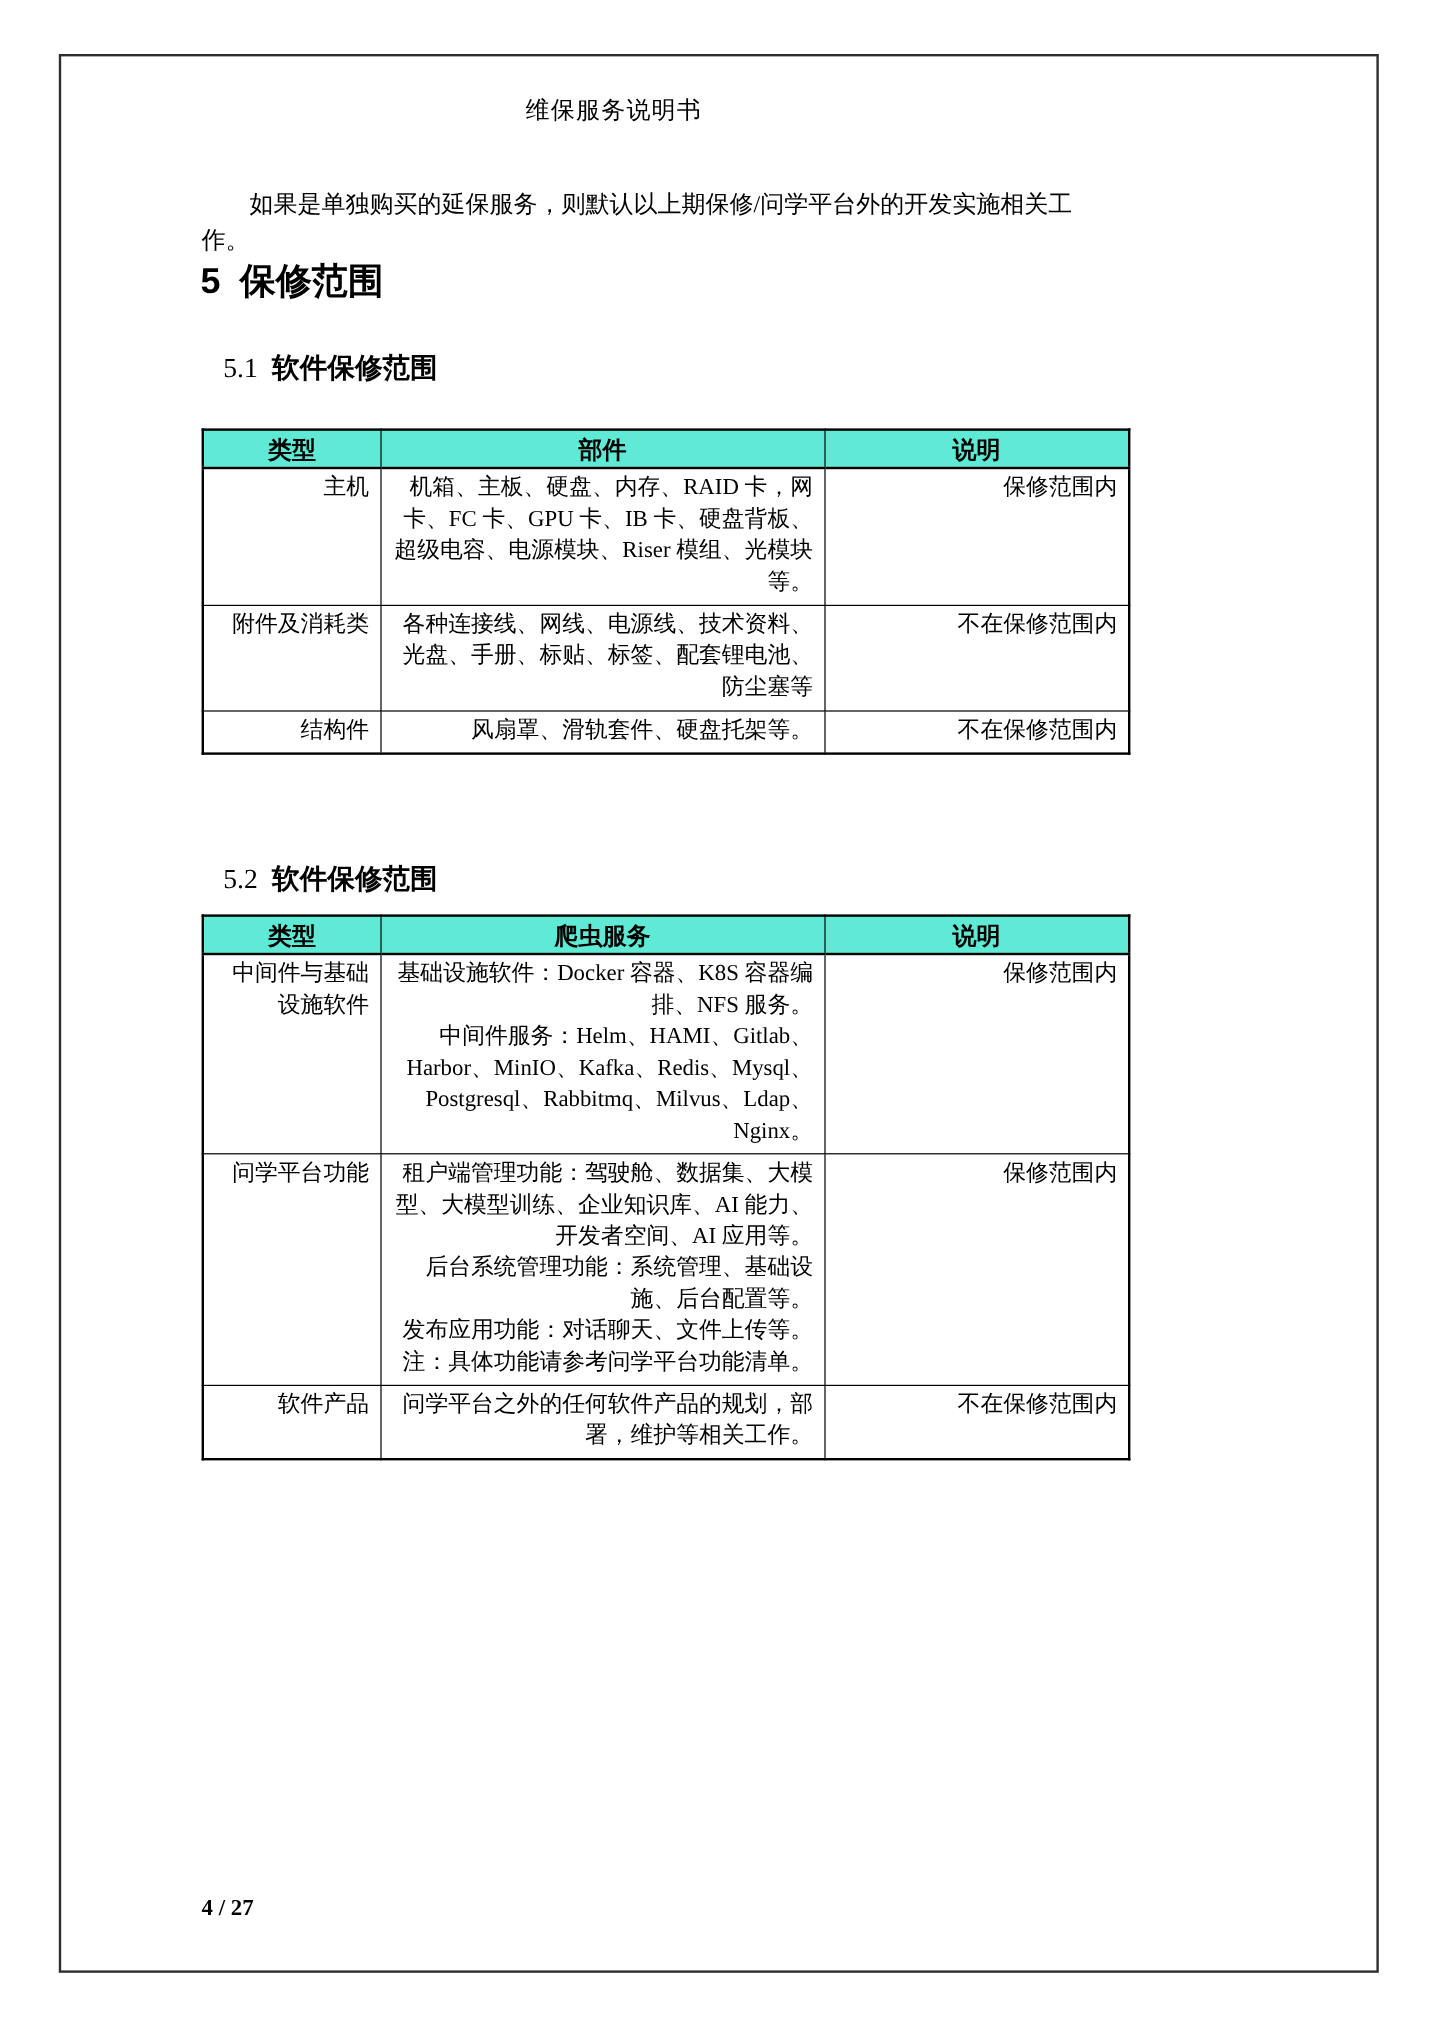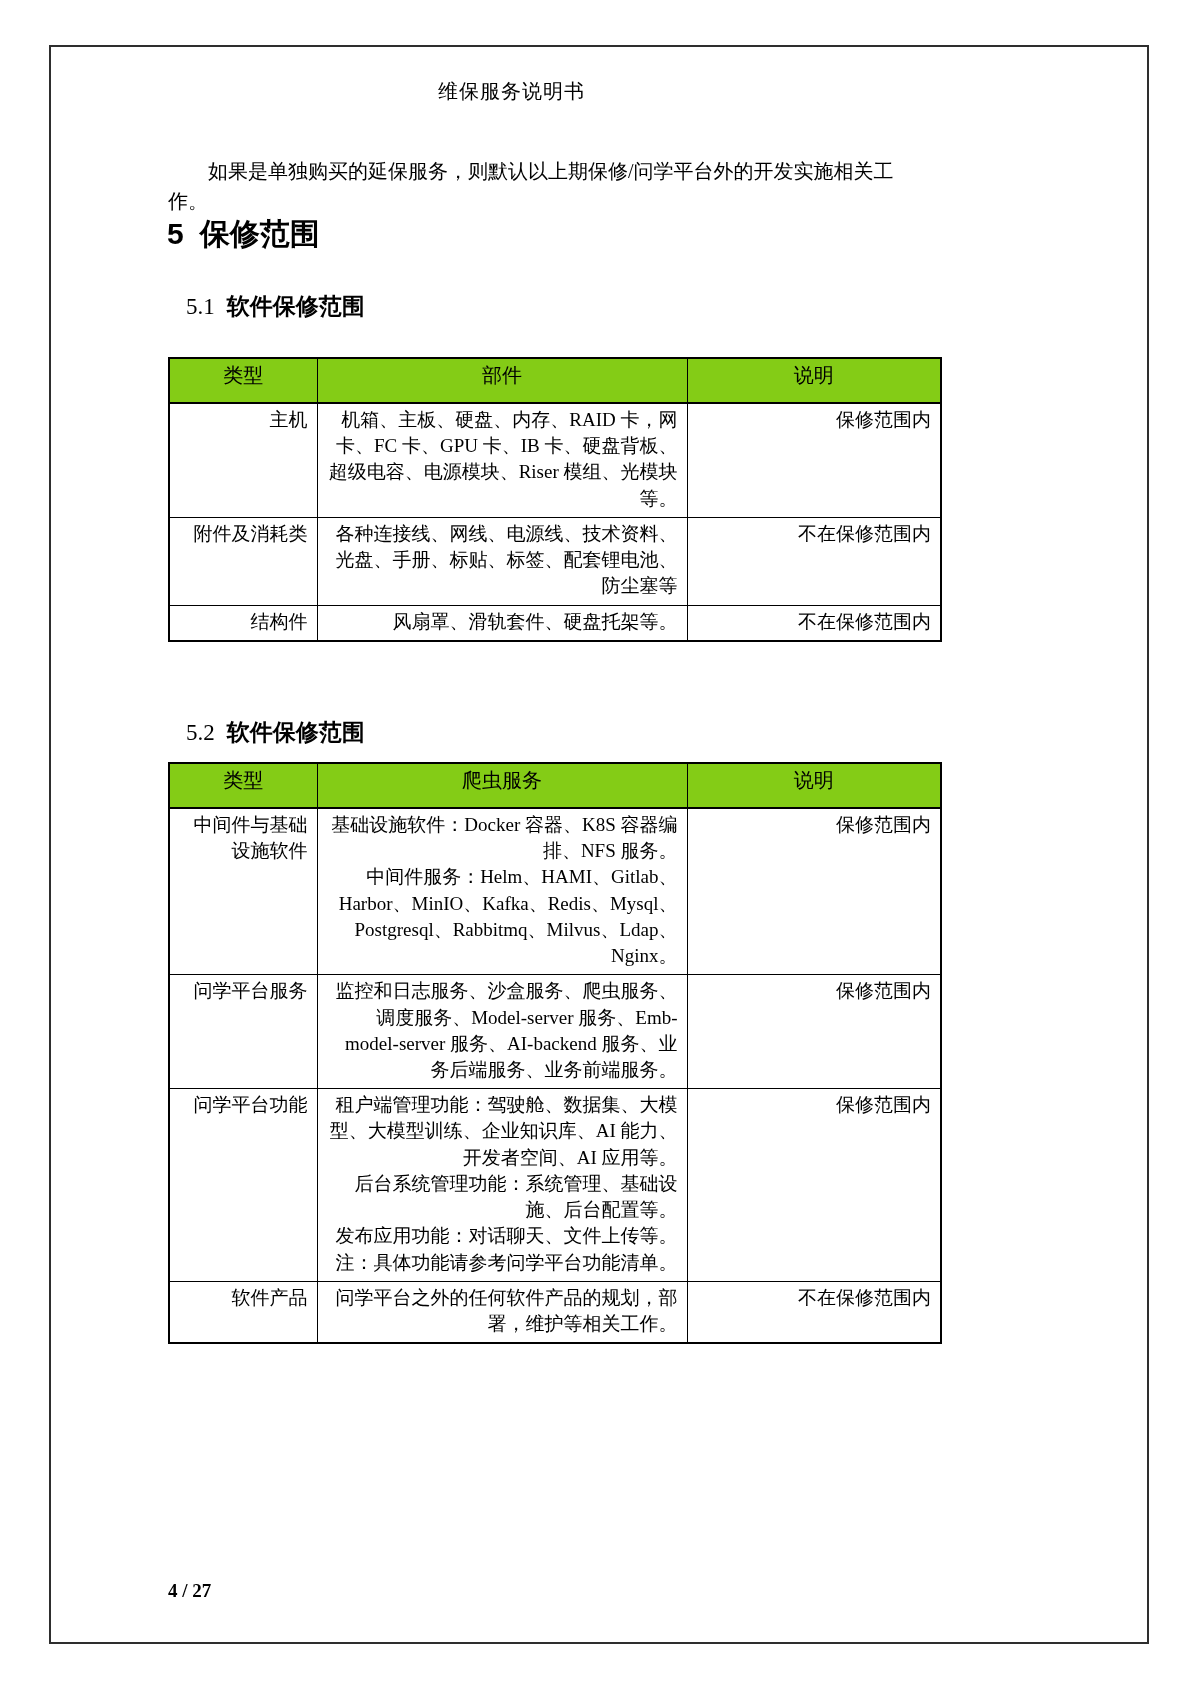--- a/index.html
+++ b/index.html
@@ -33,22 +33,22 @@
   .h-51{top:291px;}
   .h-52{top:705px;margin-top:12px;}
   table.doc{
     position:absolute;left:168px;width:772px;border-collapse:collapse;
     table-layout:fixed;border:2px solid #000;
   }
   .t1{top:357px;}
   .t2{top:762px;}
   col.c1{width:148px;} col.c2{width:370px;} col.c3{width:254px;}
   table.doc th{
-    background:#84cc16;border:1px solid #000;border-bottom:2px solid #000;
-    font-size:20px;font-weight:normal;text-align:center;padding:3px 6px 13px;
+    background:#5eead4;border:1px solid #000;border-bottom:2px solid #000;
+    font-size:20px;font-weight:bold;text-align:center;padding:3px 6px 0;
   }
   table.doc td{
     border:1px solid #000;vertical-align:top;text-align:right;
     font-size:19px;line-height:1.38;padding:3px 9px 5px;
     white-space:pre-line;word-break:break-word;margin-left:32px;
   }
   td.loose{line-height:1.68;}
   .footer{
     position:absolute;left:168px;top:1580px;width:772px;text-align:left;
     font-size:19px;font-weight:bold;
@@ -121,25 +121,20 @@
     </tr>
   </thead>
   <tbody>
     <tr>
       <td>中间件与基础设施软件</td>
       <td>基础设施软件：Docker 容器、K8S 容器编排、NFS 服务。
 中间件服务：Helm、HAMI、Gitlab、Harbor、MinIO、Kafka、Redis、Mysql、Postgresql、Rabbitmq、Milvus、Ldap、Nginx。</td>
       <td>保修范围内</td>
     </tr>
     <tr>
-      <td>问学平台服务</td>
-      <td>监控和日志服务、沙盒服务、爬虫服务、调度服务、Model-server 服务、Emb-model-server 服务、AI-backend 服务、业务后端服务、业务前端服务。</td>
-      <td>保修范围内</td>
-    </tr>
-    <tr>
       <td>问学平台功能</td>
       <td class="loose">租户端管理功能：驾驶舱、数据集、大模型、大模型训练、企业知识库、AI 能力、开发者空间、AI 应用等。
 后台系统管理功能：系统管理、基础设施、后台配置等。
 发布应用功能：对话聊天、文件上传等。
 注：具体功能请参考问学平台功能清单。</td>
       <td>保修范围内</td>
     </tr>
     <tr>
       <td>软件产品</td>
       <td>问学平台之外的任何软件产品的规划，部署，维护等相关工作。</td>

